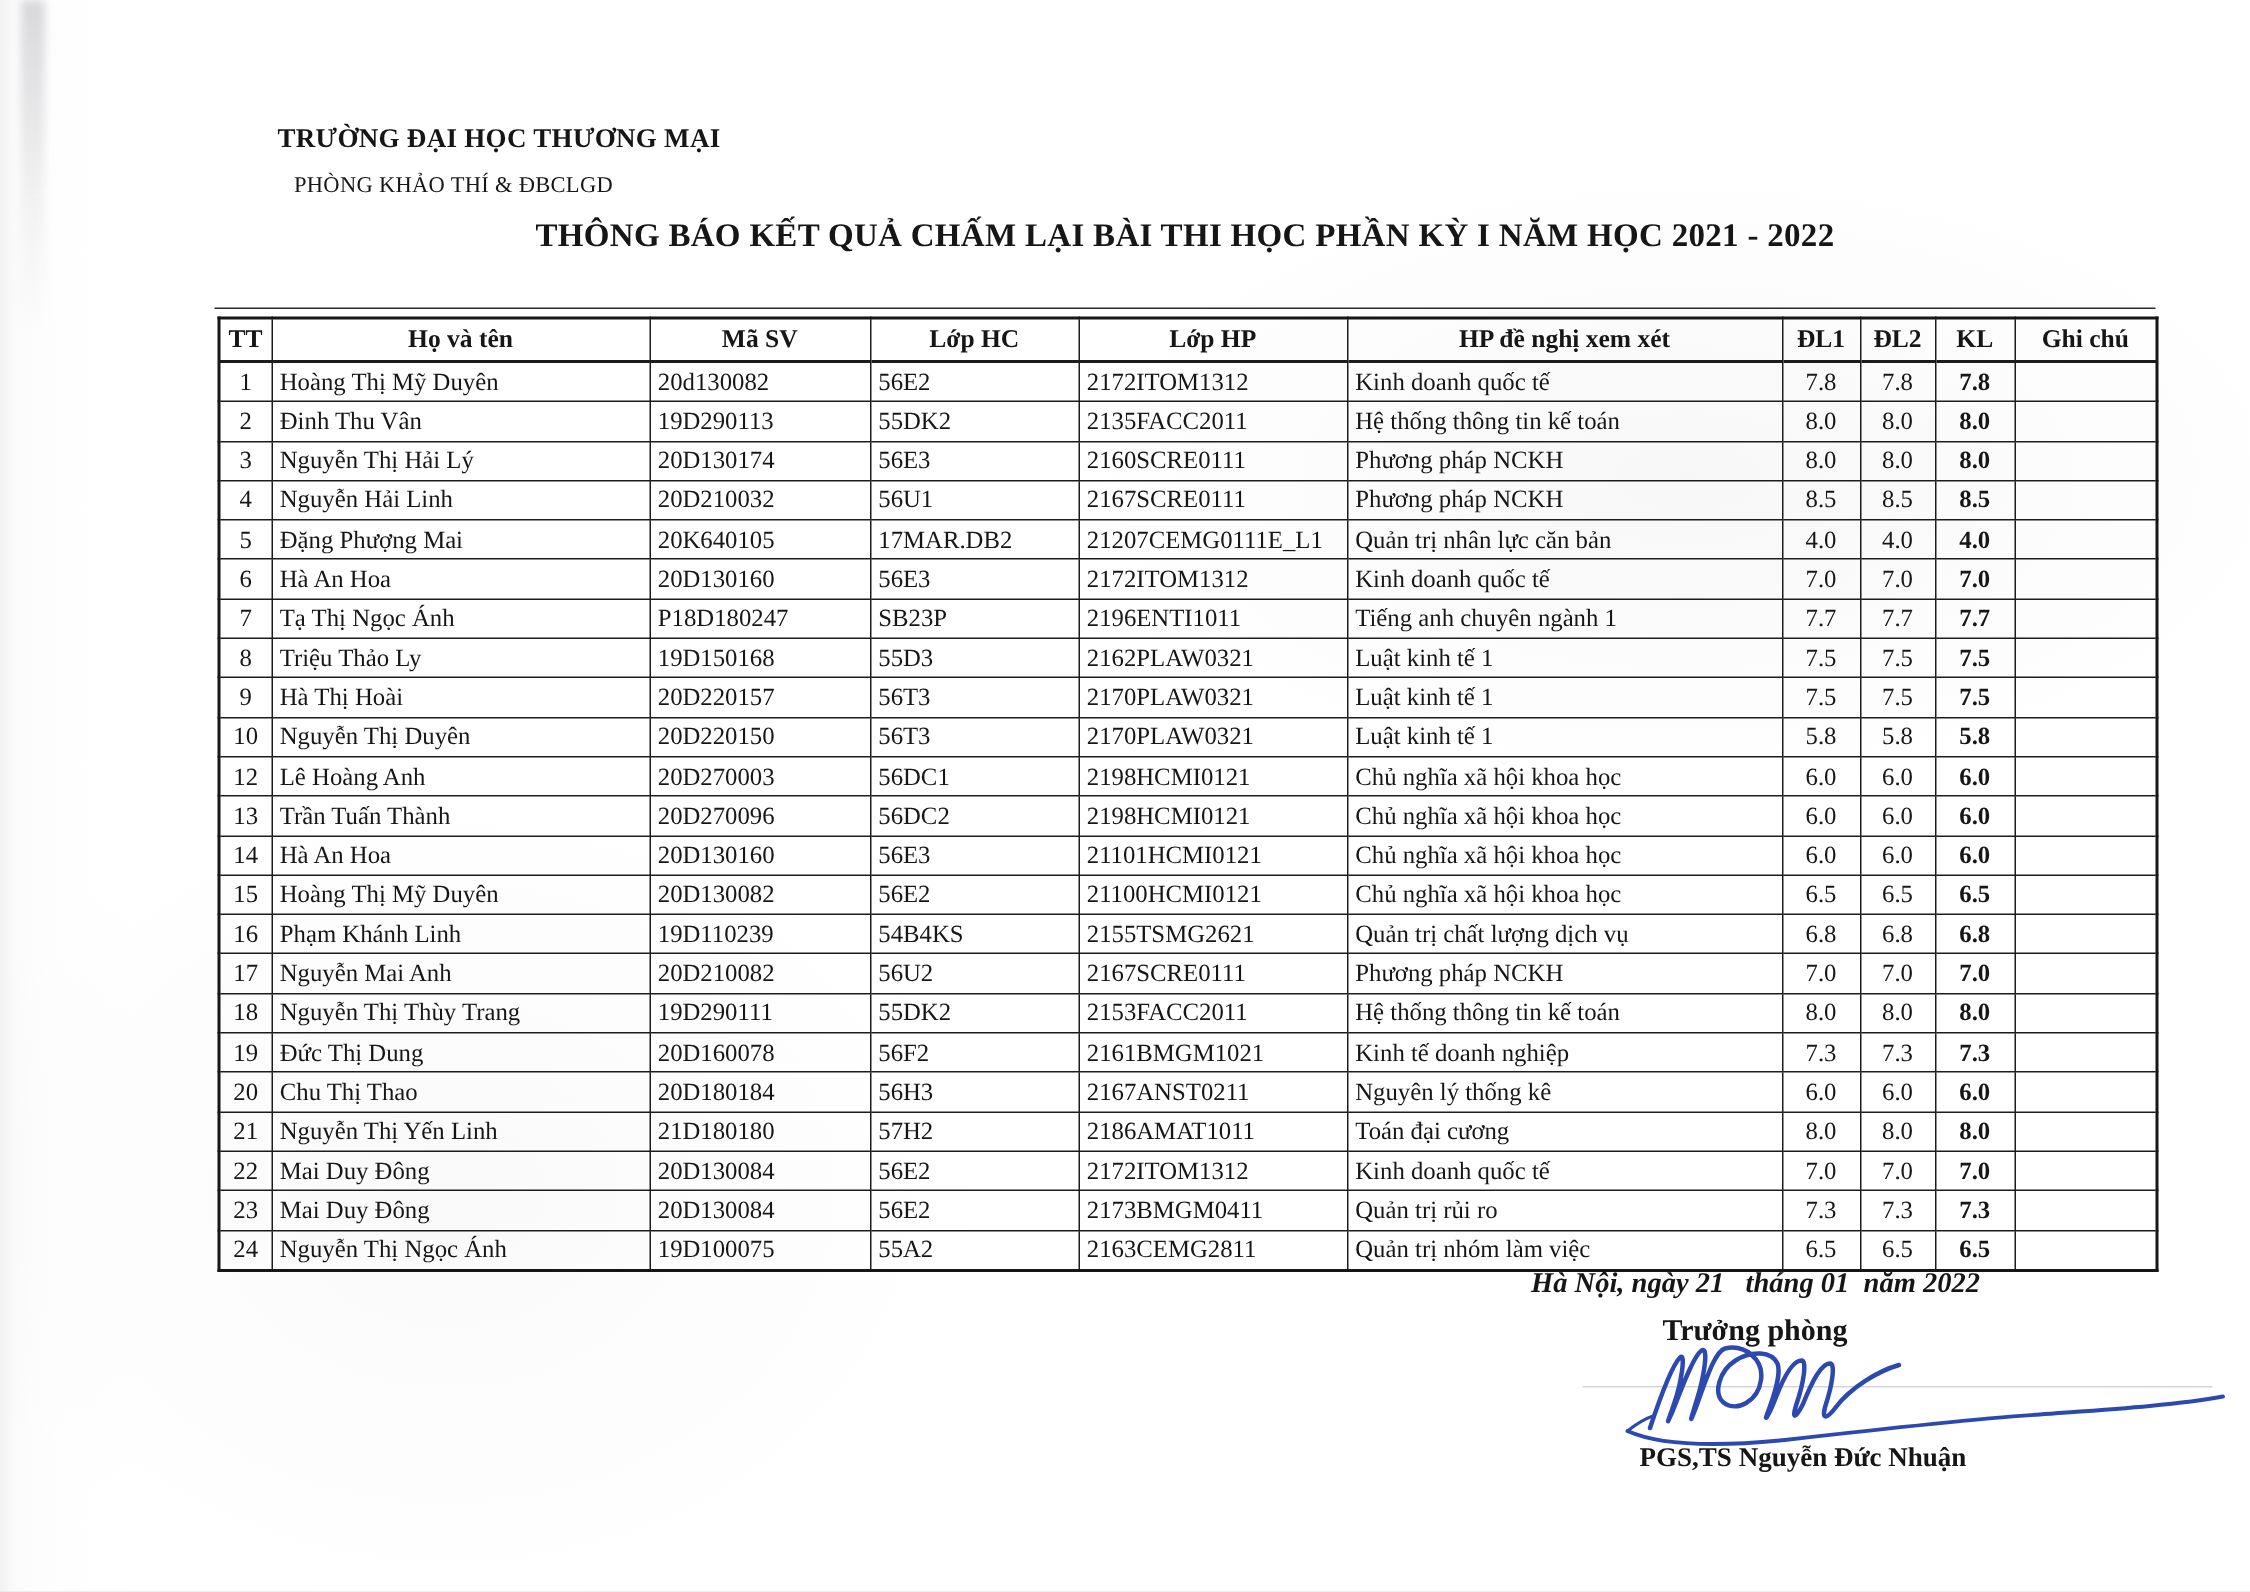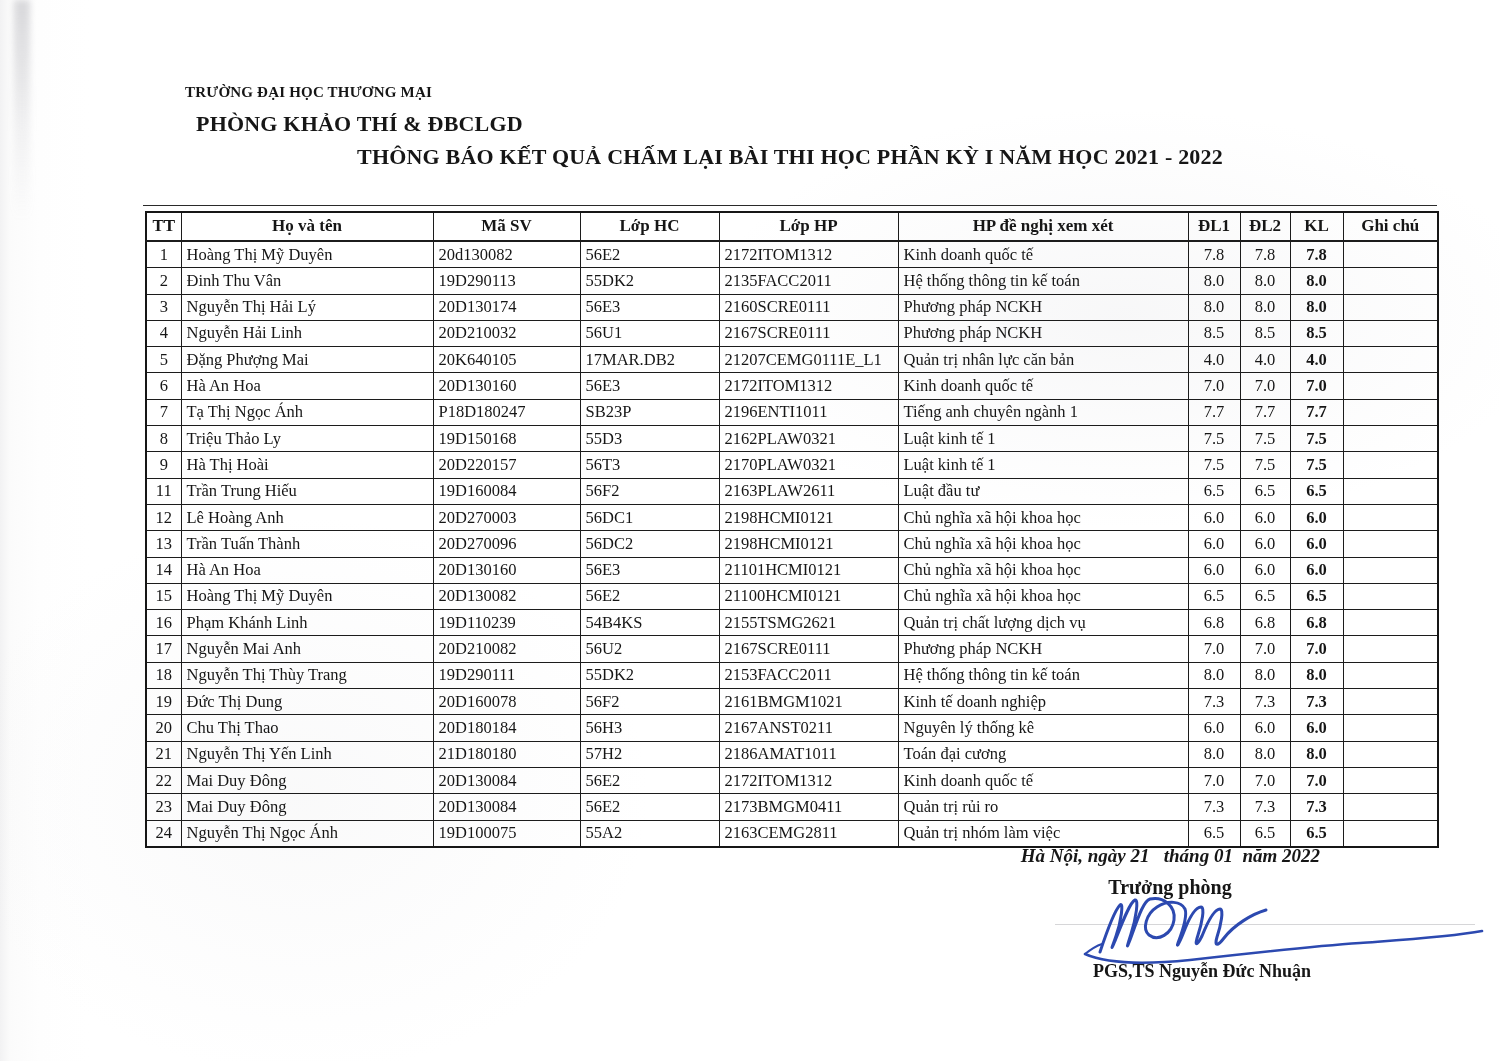--- a/index.html
+++ b/index.html
@@ -15,22 +15,22 @@
     color:#161616;
     overflow:hidden;
   }
   
   .scan-streak{
     position:absolute;left:14px;top:0;width:16px;height:220px;
     background:linear-gradient(180deg,rgba(150,150,158,.35),rgba(170,170,178,.12) 60%,transparent);
     filter:blur(3px);
   }
   .org-block{position:absolute;left:185px;top:76px;line-height:32px;}
-  .org-line1{font-weight:bold;font-size:15px;letter-spacing:.2px;}
-  .org-line2{font-weight:bold;font-size:22px;padding-left:11px;letter-spacing:.2px;}
+  .org-line1{font-weight:bold;font-size:18px;letter-spacing:.2px;}
+  .org-line2{font-weight:normal;font-size:15px;padding-left:11px;letter-spacing:.2px;}
   .doc-title{
     position:absolute;left:143px;top:144px;width:1294px;margin:0;
     text-align:center;font-size:22px;font-weight:bold;letter-spacing:.2px;
   }
   .top-rule{position:absolute;left:143px;top:205px;width:1294px;height:1.4px;background:#2a2a2a;}
   table.results{
     position:absolute;left:145px;top:211px;width:1292px;
     border-collapse:collapse;table-layout:fixed;
     font-size:16.5px;
   }
@@ -214,29 +214,29 @@
           <td class="c2">20D220157</td>
           <td class="c3">56T3</td>
           <td class="c4">2170PLAW0321</td>
           <td class="c5">Luật kinh tế 1</td>
           <td class="c6">7.5</td>
           <td class="c7">7.5</td>
           <td class="c8">7.5</td>
           <td class="c9"></td>
         </tr>
         <tr>
-          <td class="c0">11</td>
-          <td class="c1">Trần Trung Hiếu</td>
-          <td class="c2">19D160084</td>
-          <td class="c3">56F2</td>
-          <td class="c4">2163PLAW2611</td>
-          <td class="c5">Luật đầu tư</td>
-          <td class="c6">6.5</td>
-          <td class="c7">6.5</td>
-          <td class="c8">6.5</td>
+          <td class="c0">10</td>
+          <td class="c1">Nguyễn Thị Duyên</td>
+          <td class="c2">20D220150</td>
+          <td class="c3">56T3</td>
+          <td class="c4">2170PLAW0321</td>
+          <td class="c5">Luật kinh tế 1</td>
+          <td class="c6">5.8</td>
+          <td class="c7">5.8</td>
+          <td class="c8">5.8</td>
           <td class="c9"></td>
         </tr>
         <tr>
           <td class="c0">12</td>
           <td class="c1">Lê Hoàng Anh</td>
           <td class="c2">20D270003</td>
           <td class="c3">56DC1</td>
           <td class="c4">2198HCMI0121</td>
           <td class="c5">Chủ nghĩa xã hội khoa học</td>
           <td class="c6">6.0</td>

